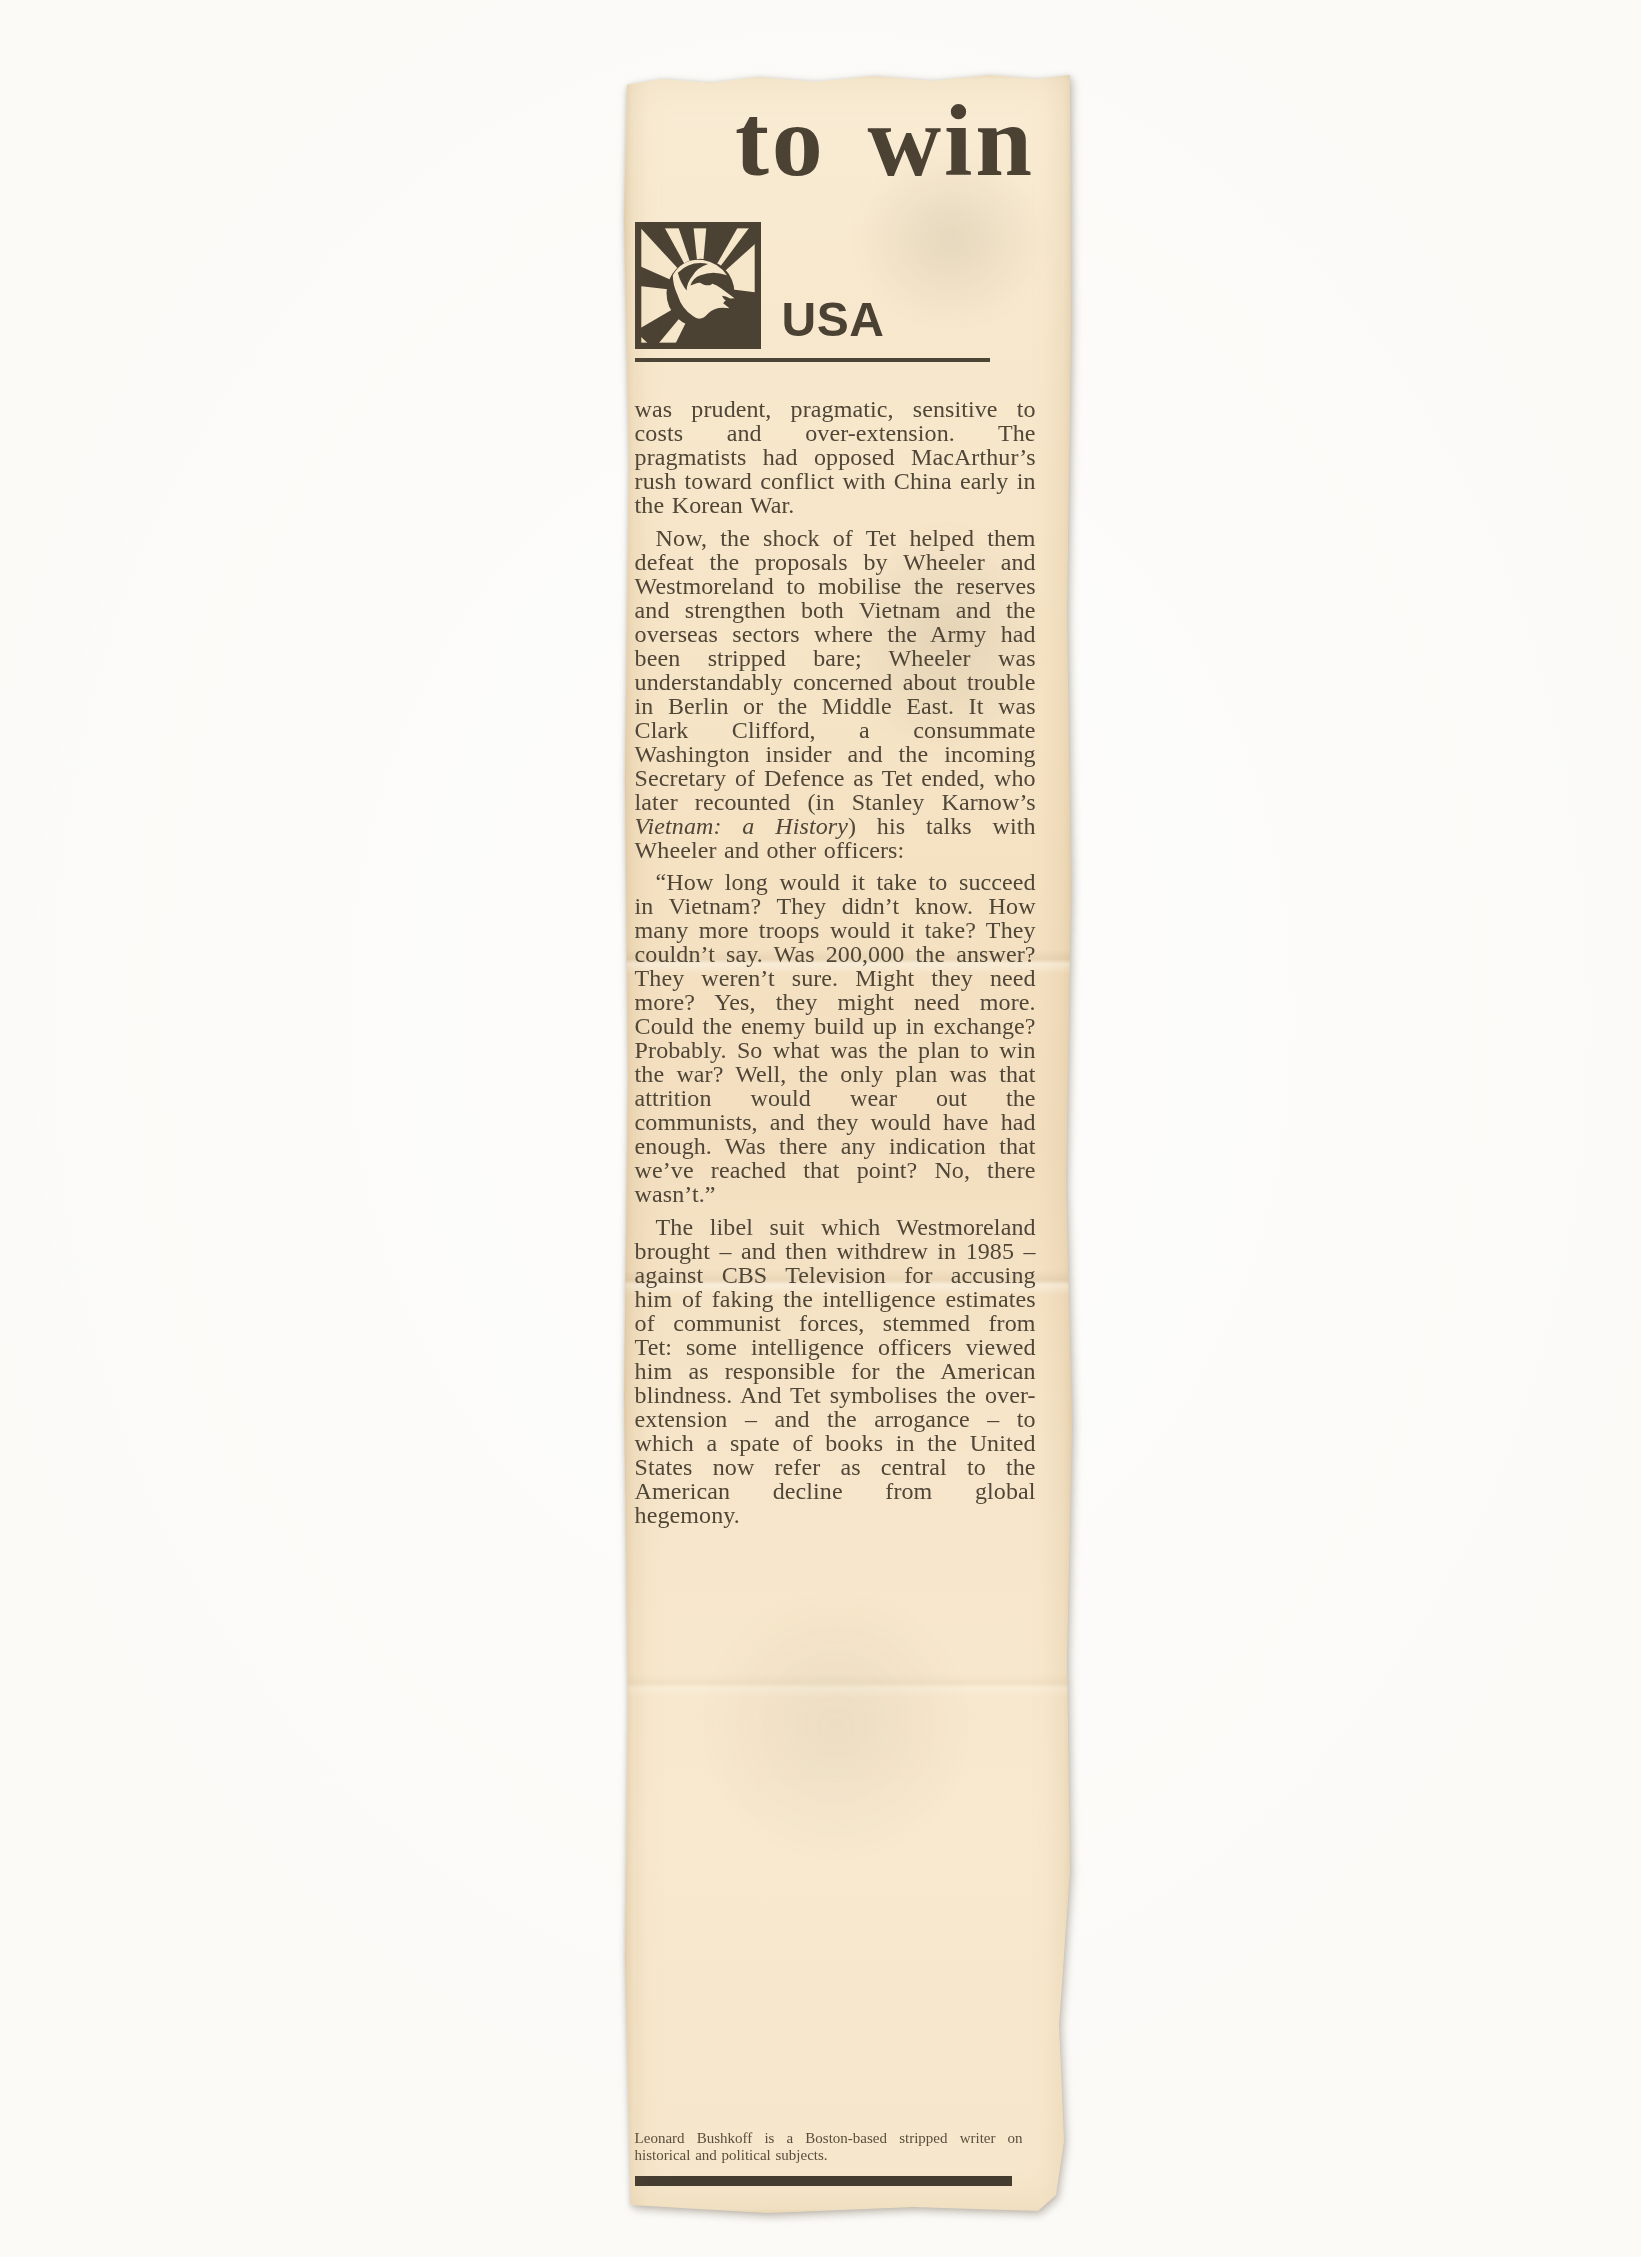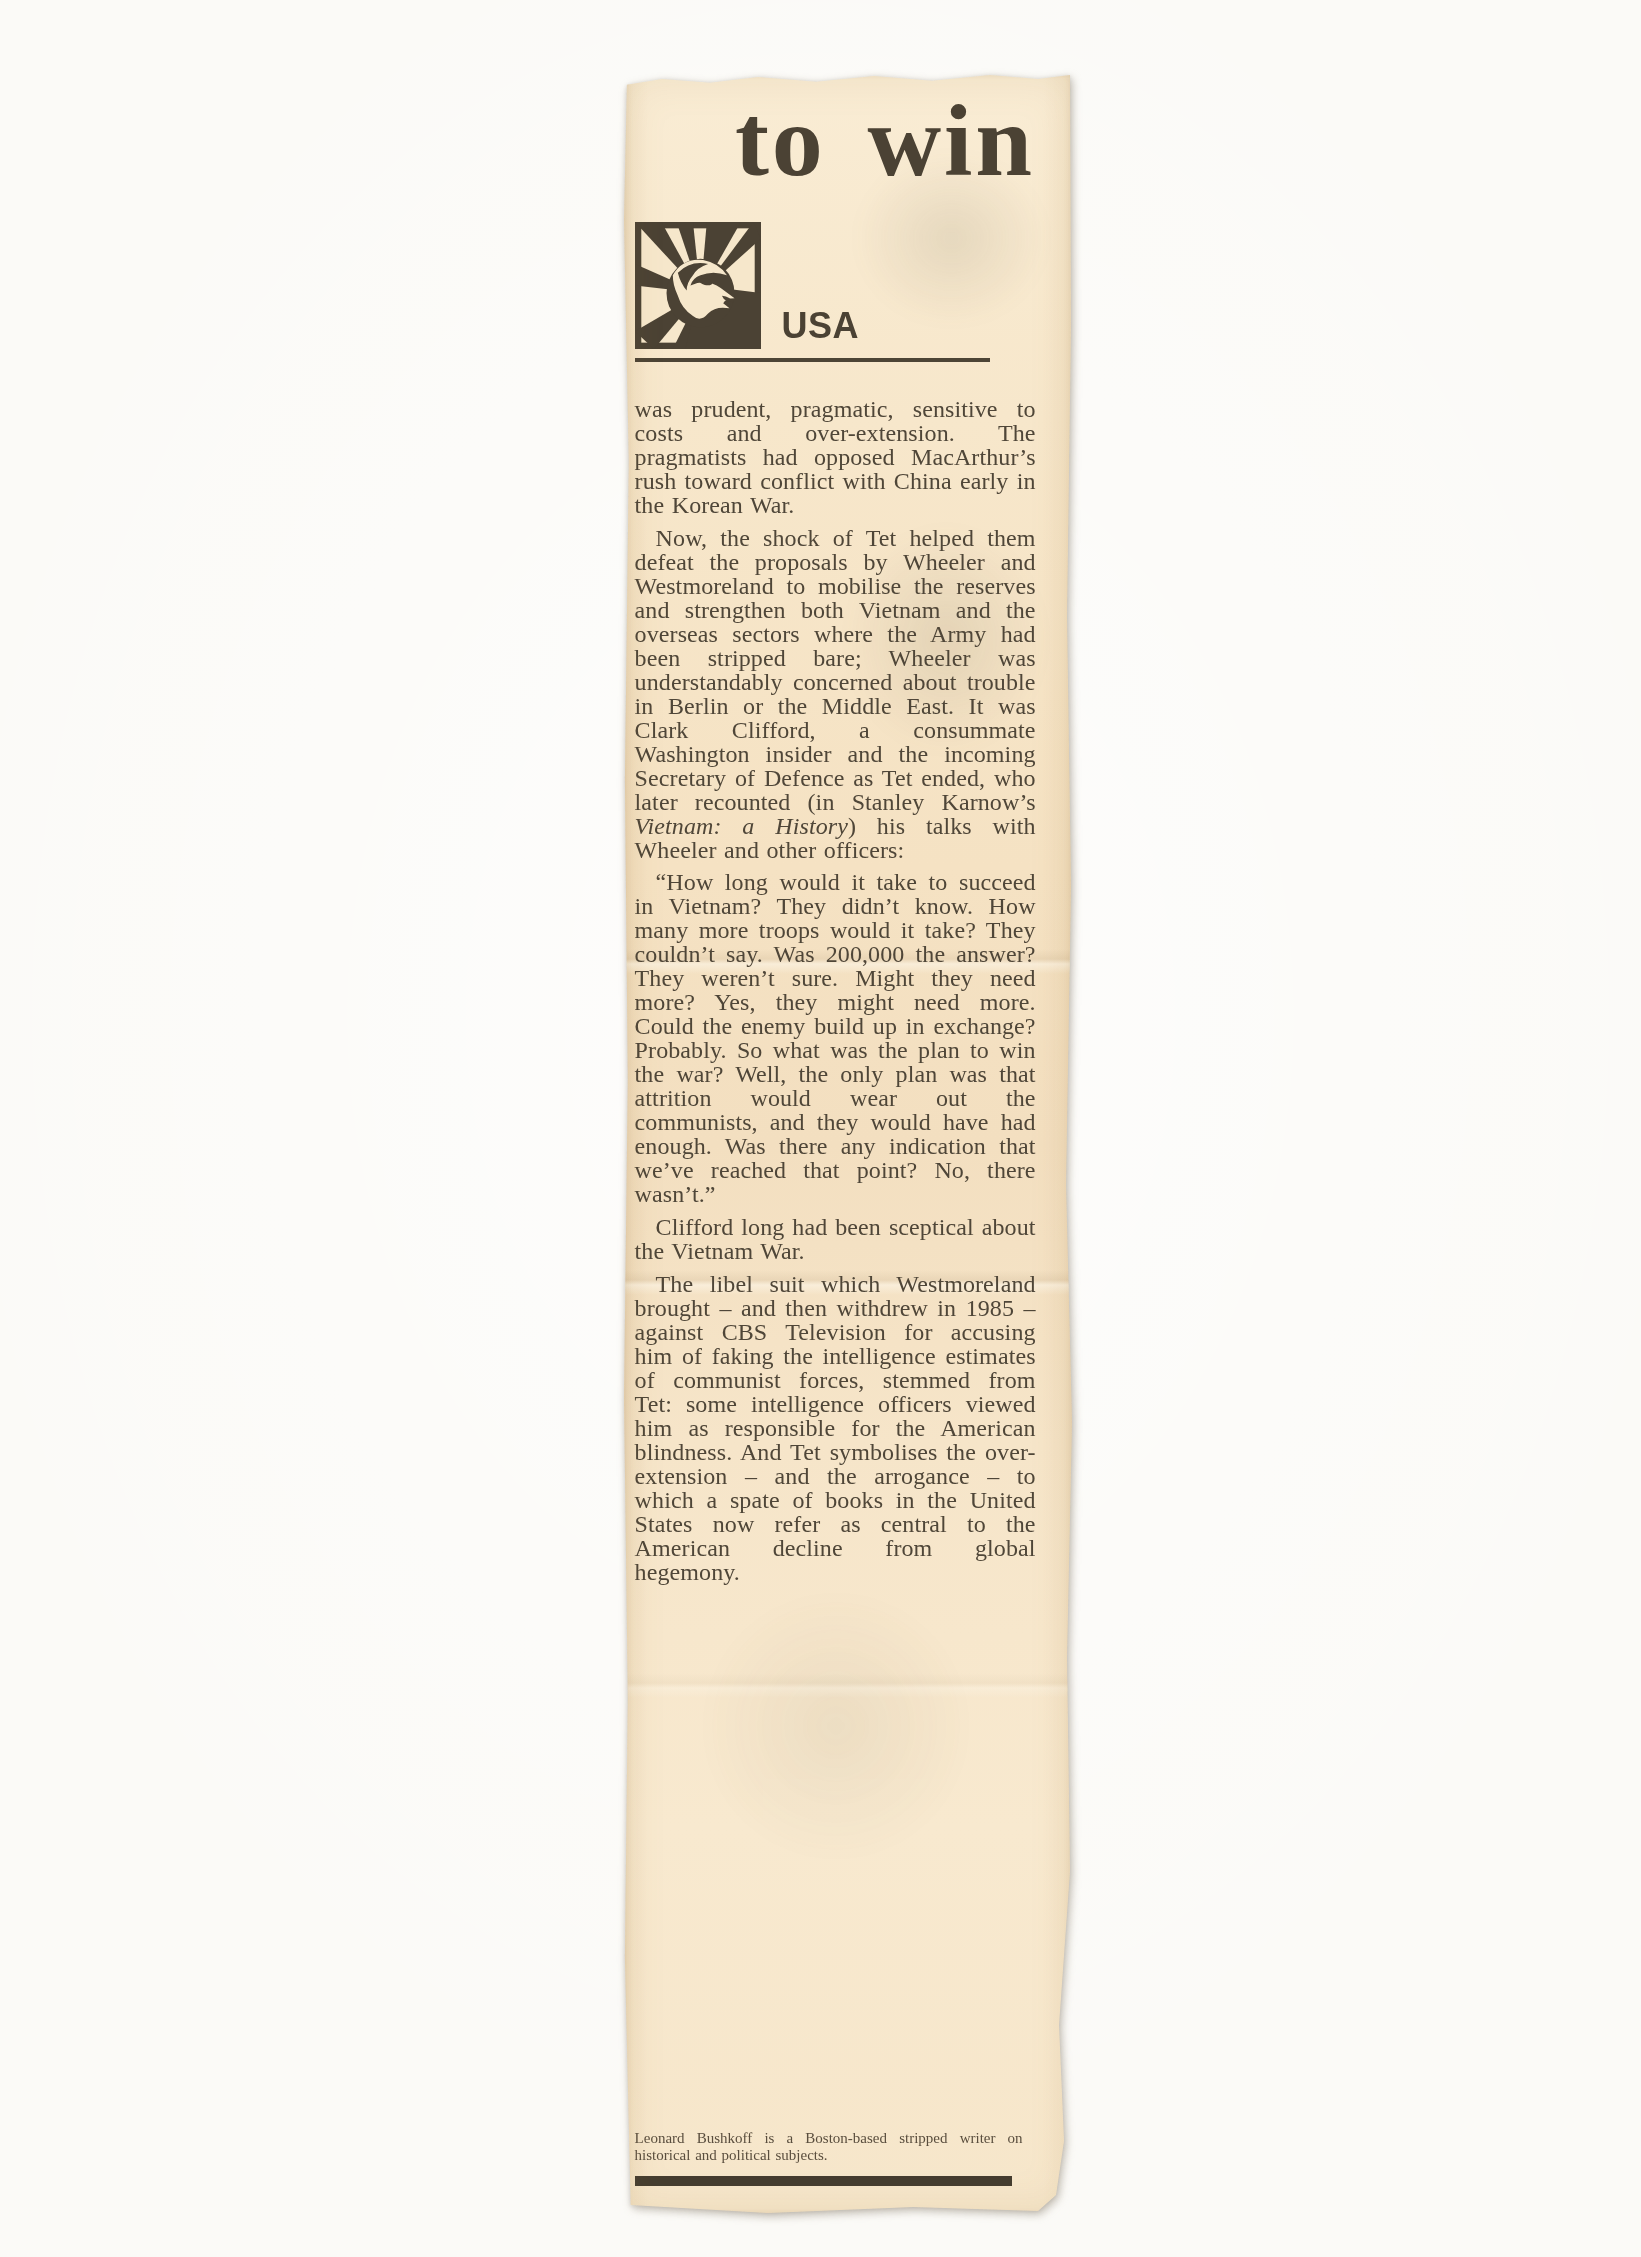--- a/index.html
+++ b/index.html
@@ -56,21 +56,21 @@
     font-weight:bold;color:#4b4234;
     letter-spacing:2.9px;word-spacing:13.5px;text-align:right;
   }
   .masthead-row{
     display:flex;align-items:flex-end;
     margin-top:29px;
   }
   .logo-box{width:126px;height:127px;flex:0 0 auto;}
   .brand{
     font-family:"Liberation Sans","DejaVu Sans",sans-serif;
-    font-weight:bold;font-size:36px;color:#4b4234;
+    font-weight:bold;font-size:48px;color:#4b4234;
     margin-left:21px;margin-bottom:1.9px;letter-spacing:0.5px;
   }
   .masthead-rule{
     width:355px;height:3.9px;background:#4c4435;border:none;margin:9.7px 0 0 0;
   }
   .article{
     margin-top:35px;width:401px;
     font-size:24px;line-height:24px;
     text-align:justify;
     letter-spacing:0.1px;word-spacing:1.4px;
@@ -134,21 +134,20 @@
           </div>
           <div class="brand">USA</div>
         </div>
 
         <div class="masthead-rule"></div>
 
         <div class="article" id="article-body">
             <p class="no-indent"><span>was prudent, pragmatic, sensitive to costs and over-extension. The pragmatists had opposed MacArthur’s rush toward conflict with China early in the Korean War.</span></p>
             <p><span>Now, the shock of Tet helped them defeat the proposals by Wheeler and Westmoreland to mobilise the reserves and strengthen both Vietnam and the overseas sectors where the Army had been stripped bare; Wheeler was understandably concerned about trouble in Berlin or the Middle East. It was Clark Clifford, a consummate Washington insider and the incoming Secretary of Defence as Tet ended, who later recounted (in Stanley Karnow’s </span><em>Vietnam: a History</em><span>) his talks with Wheeler and other officers:</span></p>
             <p><span>“How long would it take to succeed in Vietnam? They didn’t know. How many more troops would it take? They couldn’t say. Was 200,000 the answer? They weren’t sure. Might they need more? Yes, they might need more. Could the enemy build up in exchange? Probably. So what was the plan to win the war? Well, the only plan was that attrition would wear out the communists, and they would have had enough. Was there any indication that we’ve reached that point? No, there wasn’t.”</span></p>
-            <p><span>Clifford long had been sceptical about the Vietnam War.</span></p>
             <p><span>The libel suit which Westmoreland brought – and then withdrew in 1985 – against CBS Television for accusing him of faking the intelligence estimates of communist forces, stemmed from Tet: some intelligence officers viewed him as responsible for the American blindness. And Tet symbolises the over-extension – and the arrogance – to which a spate of books in the United States now refer as central to the American decline from global hegemony.</span></p>
           </div>
 
       </div>
 
       <div class="clip-footer">
         <p class="byline">Leonard Bushkoff is a Boston-based stripped writer on historical and political subjects.</p>
         <div class="bottom-bar"></div>
       </div>
 

